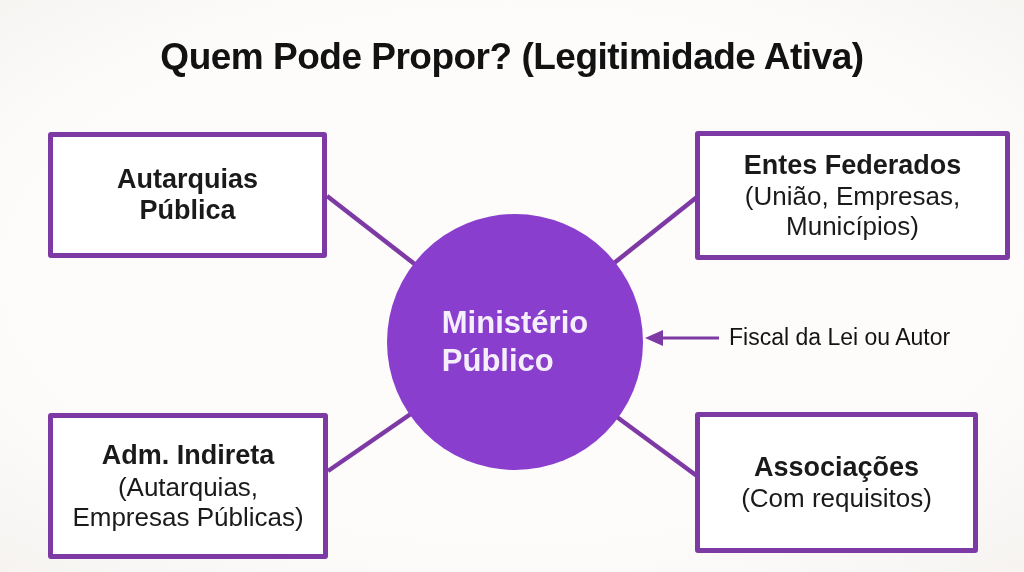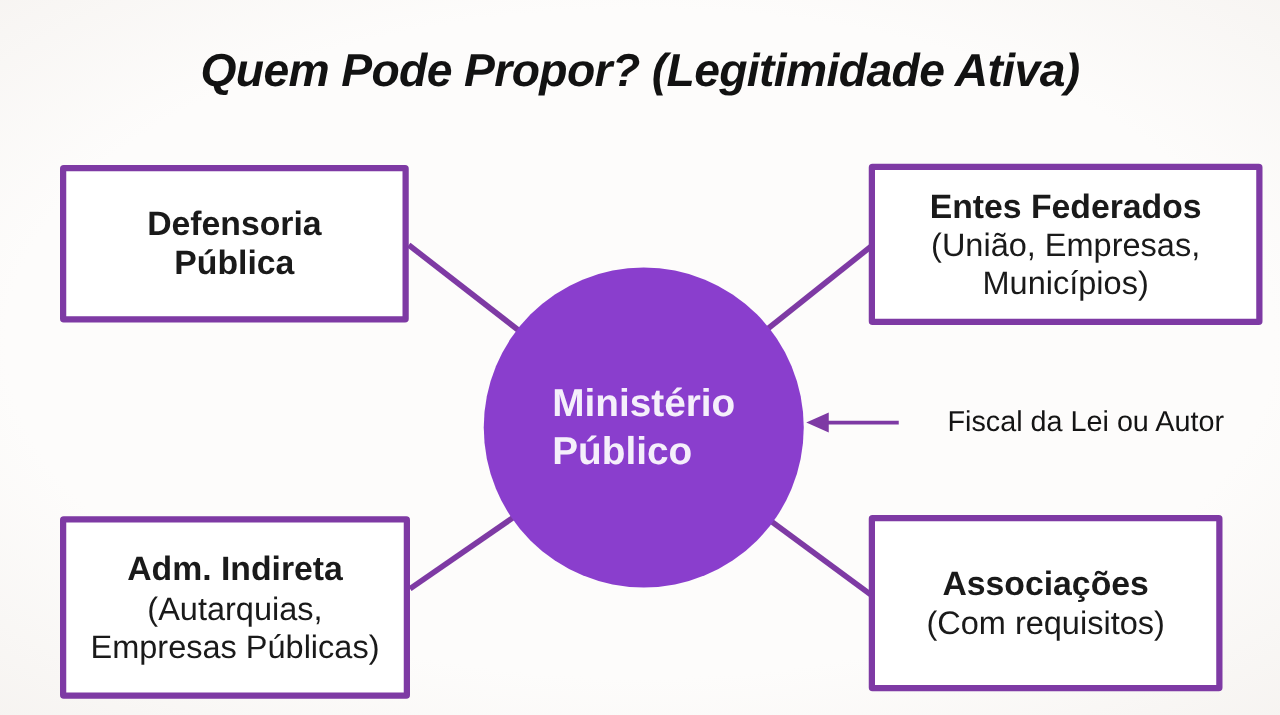--- a/index.html
+++ b/index.html
@@ -18,21 +18,20 @@
     position: absolute;
     top: 36px;
     left: 0;
     width: 100%;
     text-align: center;
     font-size: 37px;
     font-weight: bold;
     letter-spacing: -0.5px;
     color: #121212;
     z-index: 2;
-    font-style: italic;
   }
   svg.connectors {
     position: absolute;
     left: 0; top: 0;
     width: 1024px; height: 572px;
     z-index: 1;
   }
   .node-box {
     position: absolute;
     background: #ffffff;
@@ -83,21 +82,20 @@
     white-space: pre-line;
   }
   .annotation-label {
     position: absolute;
     left: 729px;
     top: 324px;
     font-size: 23px;
     color: #141414;
     z-index: 2;
     white-space: nowrap;
-    margin-left: 29px;
   }
 </style>
 </head>
 <body>
 
 <div class="stage">
 
   <h1 class="page-title">Quem Pode Propor? (Legitimidade Ativa)</h1>
 
   <svg class="connectors" viewBox="0 0 1024 572" xmlns="http://www.w3.org/2000/svg">
@@ -105,21 +103,21 @@
     <line x1="697" y1="197" x2="515" y2="342" stroke="#7e3aa4" stroke-width="4.5"></line>
     <line x1="328" y1="471" x2="515" y2="342" stroke="#7e3aa4" stroke-width="4.5"></line>
     <line x1="697" y1="476" x2="515" y2="342" stroke="#7e3aa4" stroke-width="4.5"></line>
     <g>
       <line x1="660" y1="338" x2="719" y2="338" stroke="#7e3aa4" stroke-width="3"></line>
       <polygon points="645,338 663,330 663,346" fill="#7e3aa4"></polygon>
     </g>
   </svg>
 
   <div class="node-box box-defensoria">
-    <div class="node-title">Defensoria
+    <div class="node-title">Autarquias
 Pública</div>
   </div>
 
   <div class="node-box box-entes">
     <div class="node-title">Entes Federados</div>
     <div class="node-sub">(União, Empresas,
 Municípios)</div>
   </div>
 
   <div class="node-box box-adm">

